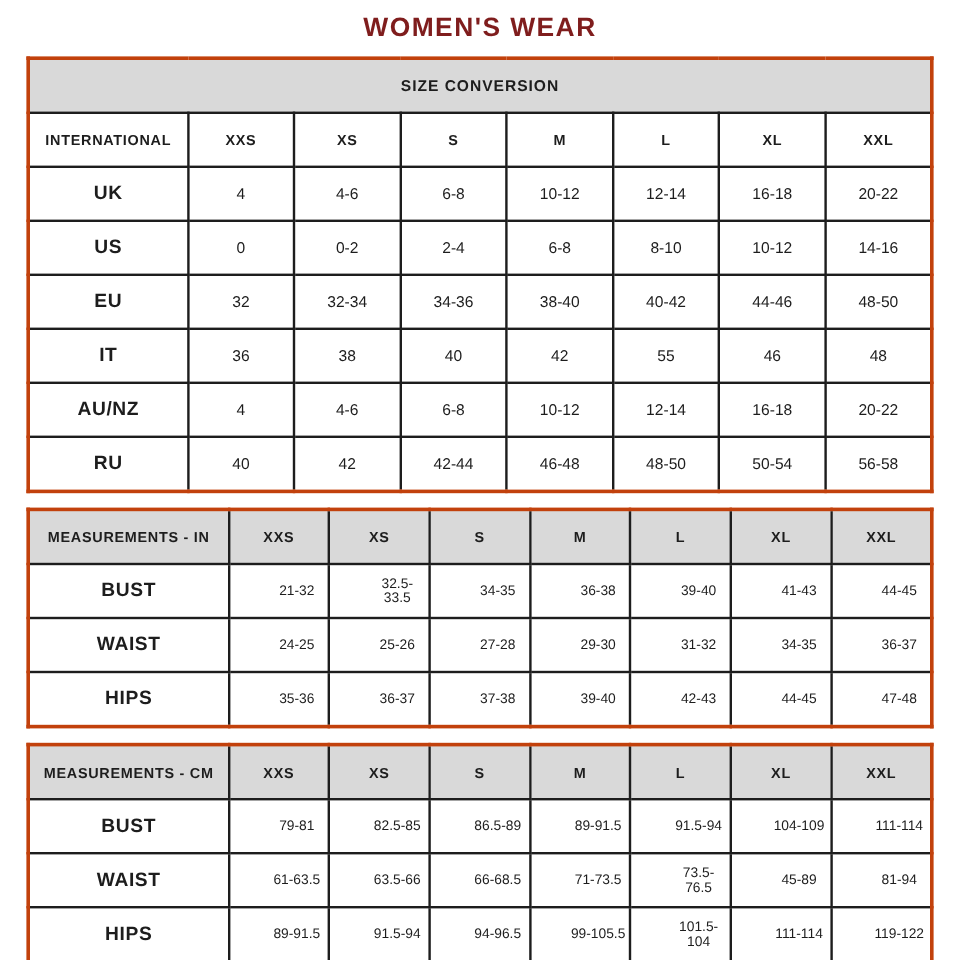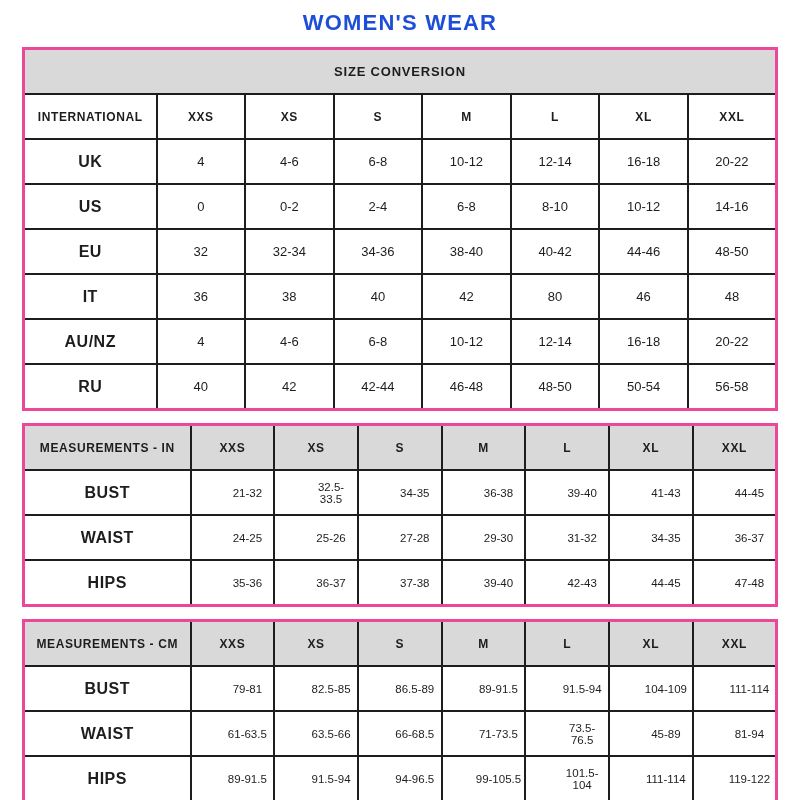--- a/index.html
+++ b/index.html
@@ -15,27 +15,27 @@
     box-sizing: border-box;
     padding: 8px 22px 10px 22px;
     background: #ffffff;
   }
   h1.page-title {
     margin: 2px 0 11px 0;
     text-align: center;
     font-size: 22px;
     font-weight: 700;
     letter-spacing: 1.2px;
-    color: #1d4ed8;
+    color: #7f1d1d;
   }
   table.tbl {
     width: 756px;
     border-collapse: collapse;
     table-layout: fixed;
-    border: 3px solid #ec4899;
+    border: 3px solid #c2410c;
     background: #ffffff;
   }
   table.tbl + table.tbl { margin-top: 12px; }
   table.tbl.first-gap { margin-top: 0; }
   table.conv { margin-bottom: 8px; }
   .tbl th, .tbl td {
     border: 2px solid #1d1d1d;
     text-align: center;
     vertical-align: middle;
     height: 43px;
@@ -124,21 +124,21 @@
           <td class="val">40-42</td>
           <td class="val">44-46</td>
           <td class="val">48-50</td>
         </tr>
         <tr>
           <th class="rowlabel">IT</th>
           <td class="val">36</td>
           <td class="val">38</td>
           <td class="val">40</td>
           <td class="val">42</td>
-          <td class="val">80</td>
+          <td class="val">55</td>
           <td class="val">46</td>
           <td class="val">48</td>
         </tr>
         <tr>
           <th class="rowlabel">AU/NZ</th>
           <td class="val">4</td>
           <td class="val">4-6</td>
           <td class="val">6-8</td>
           <td class="val">10-12</td>
           <td class="val">12-14</td>

